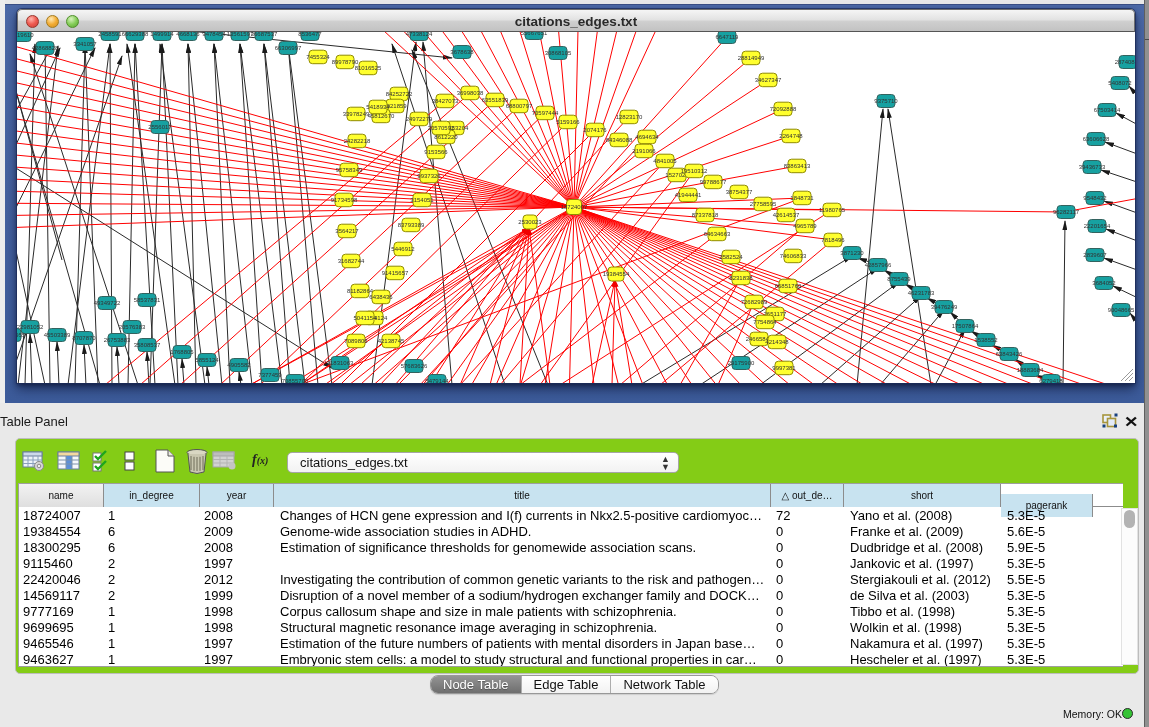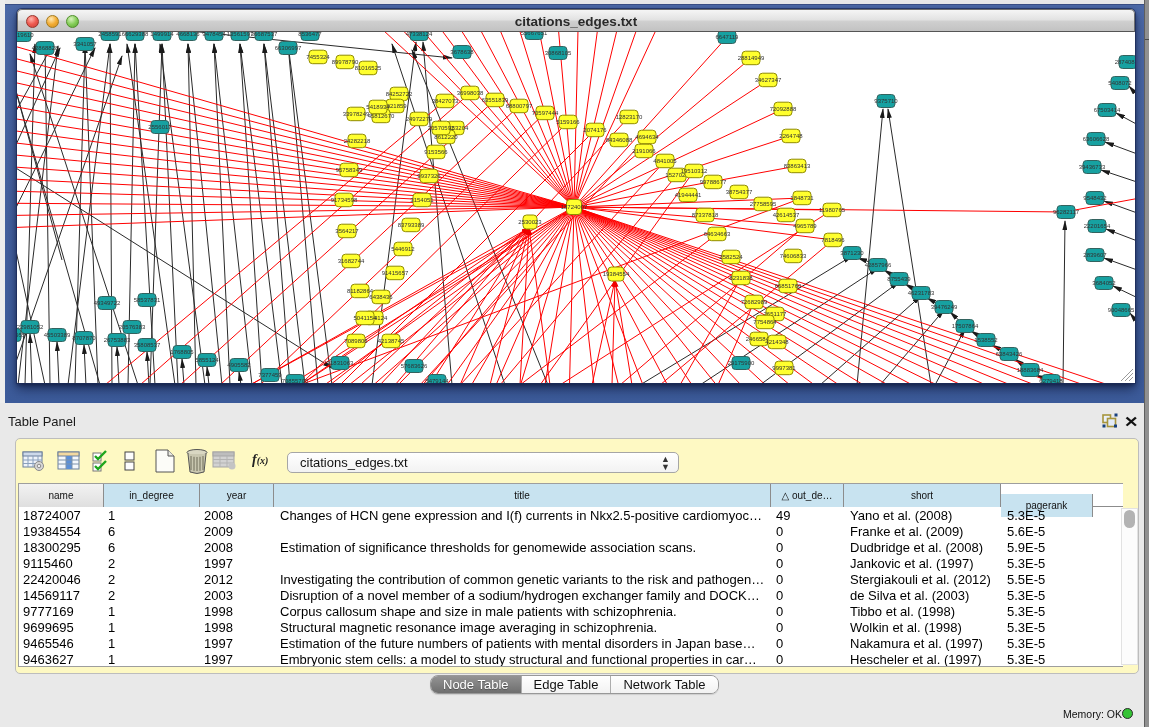--- a/index.html
+++ b/index.html
@@ -15,25 +15,25 @@
   background:linear-gradient(180deg,#f5f5f5 0%,#e3e3e3 45%,#cfcfcf 55%,#c2c2c2 100%);
   position:relative; }
 #titlebar .title { position:absolute; left:0; right:0; top:3.5px; text-align:center; font-size:13.5px; font-weight:bold; color:#2a2a2a; }
 .tl { position:absolute; top:5px; width:13px; height:13px; border-radius:50%; }
 .tl.r { left:8px; background:radial-gradient(circle at 38% 28%, #ffb5ad 0%, #ef5a50 50%, #c64138 100%); border:1px solid #99342b;}
 .tl.y { left:28px; background:radial-gradient(circle at 38% 28%, #ffe9b3 0%, #f2ab31 52%, #cd8d24 100%); border:1px solid #a37b1e;}
 .tl.g { left:48px; background:radial-gradient(circle at 38% 28%, #d8f2bd 0%, #84cd58 52%, #5ca332 100%); border:1px solid #4f8f2a;}
 #graph { position:absolute; left:0; top:23px; width:1118px; height:351px; background:#fff; overflow:hidden; }
 #tablepanel { position:absolute; left:0; top:403px; width:1145px; height:324px; background:#e9e9e9; }
 #tp-head { position:relative; height:33px; }
-#tp-head .t { position:absolute; left:8px; top:11px; font-size:13px; color:#1a1a1a; }
+#tp-head .t { position:absolute; left:0; top:11px; font-size:13px; color:#1a1a1a; }
 #tp-head .fl { position:absolute; left:1102px; top:10px; }
 #tp-head .x { position:absolute; left:1125px; top:10px; font-size:15px; font-weight:bold; color:#111; transform:scaleX(1.15); }
 #container { position:absolute; left:15px; top:438px; width:1124px; height:236px;
-  border:1px solid #bdbdbd; border-radius:5px; background:#fef9c3; }
+  border:1px solid #bdbdbd; border-radius:5px; background:#84cc16; }
 #toolbar { position:absolute; left:0; top:0; width:100%; height:44px; }
 .ico { position:absolute; top:12px; }
 #combo { position:absolute; left:271px; top:13px; width:392px; height:21px; background:linear-gradient(180deg,#ffffff,#f2f2f2);
   border:1px solid #a6a6a6; border-radius:5px; font-size:13px; color:#111; line-height:19px; padding-left:12px; }
 #combo .arr { position:absolute; right:8px; top:2px; font-size:9px; color:#333; line-height:8px; text-align:center; }
 #tablewrap { position:absolute; left:2px; top:44px; width:1105px; height:184px; background:#fff; border:1px solid #9e9e9e; border-right:none; }
 #thead { position:relative; height:23px; border-bottom:1px solid #8c8c8c; font-size:10px; color:#111; }
 #thead span { position:absolute; top:0; height:23px; line-height:23px; text-align:center; background:#c8e3f0; border-right:1px solid #8c8c8c; }
 #thead .h0 { left:0; width:85px; background:linear-gradient(180deg,#f2f2f2,#dfdfdf); }
 #thead .h1 { left:85px; width:96px; }
@@ -601,28 +601,29 @@
           <span class="h4">△ out_de…</span>
           <span class="h5">short</span>
           <span class="h6">pagerank</span>
       </div>
       <div id="tbody">
           <div class="tr">
             <span class="c0">18724007</span>
             <span class="c1">1</span>
             <span class="c2">2008</span>
             <span class="c3">Changes of HCN gene expression and I(f) currents in Nkx2.5-positive cardiomyoc…</span>
-            <span class="c4">49</span>
+            <span class="c4">72</span>
             <span class="c5">Yano et al. (2008)</span>
             <span class="c6">5.3E-5</span>
           </div>
           <div class="tr">
             <span class="c0">19384554</span>
             <span class="c1">6</span>
             <span class="c2">2009</span>
+            <span class="c3">Genome-wide association studies in ADHD.</span>
             <span class="c4">0</span>
             <span class="c5">Franke et al. (2009)</span>
             <span class="c6">5.6E-5</span>
           </div>
           <div class="tr">
             <span class="c0">18300295</span>
             <span class="c1">6</span>
             <span class="c2">2008</span>
             <span class="c3">Estimation of significance thresholds for genomewide association scans.</span>
             <span class="c4">0</span>
@@ -642,21 +643,21 @@
             <span class="c1">2</span>
             <span class="c2">2012</span>
             <span class="c3">Investigating the contribution of common genetic variants to the risk and pathogen…</span>
             <span class="c4">0</span>
             <span class="c5">Stergiakouli et al. (2012)</span>
             <span class="c6">5.5E-5</span>
           </div>
           <div class="tr">
             <span class="c0">14569117</span>
             <span class="c1">2</span>
-            <span class="c2">2003</span>
+            <span class="c2">1999</span>
             <span class="c3">Disruption of a novel member of a sodium/hydrogen exchanger family and DOCK…</span>
             <span class="c4">0</span>
             <span class="c5">de Silva et al. (2003)</span>
             <span class="c6">5.3E-5</span>
           </div>
           <div class="tr">
             <span class="c0">9777169</span>
             <span class="c1">1</span>
             <span class="c2">1998</span>
             <span class="c3">Corpus callosum shape and size in male patients with schizophrenia.</span>

